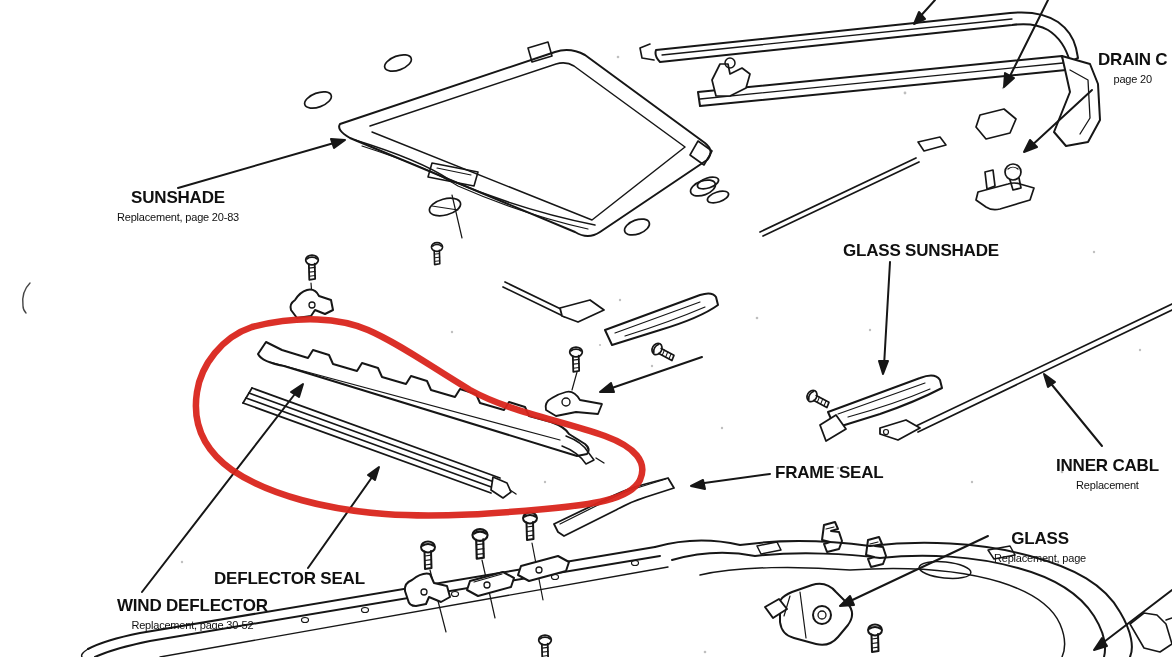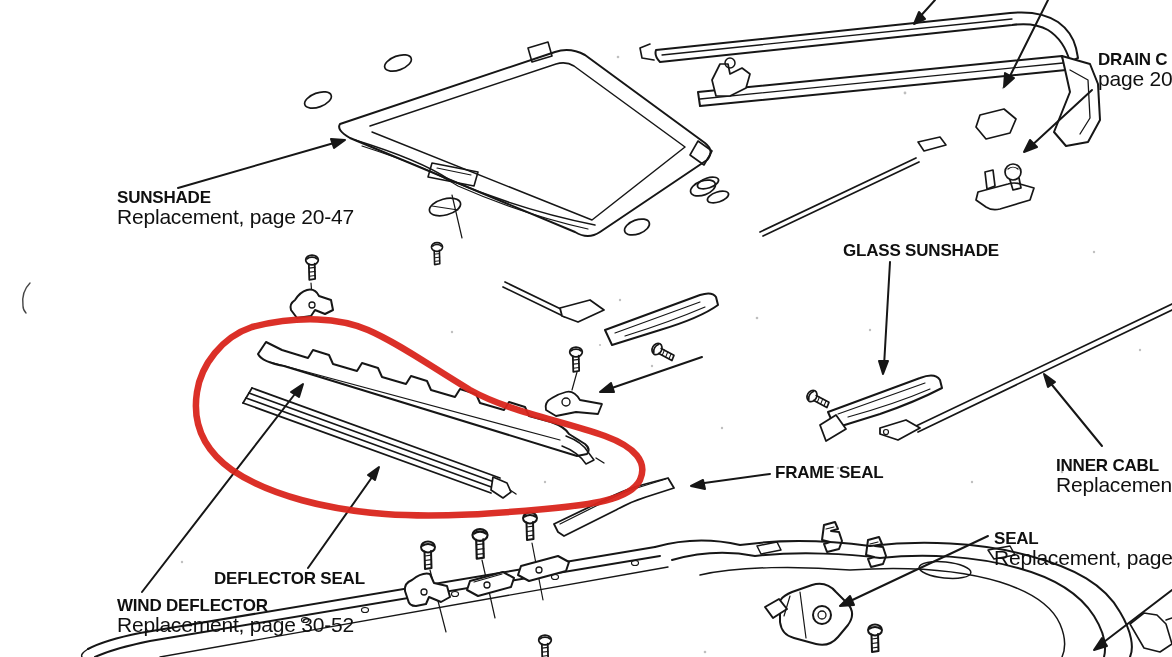--- a/index.html
+++ b/index.html
@@ -1,21 +1,21 @@
 <!DOCTYPE html>
 <html><head>
 <meta charset="utf-8">
 <style>
   html,body{margin:0;padding:0;background:#fff;}
   .stage{position:relative;width:1172px;height:657px;background:#ffffff;overflow:hidden;
          font-family:"Liberation Sans",sans-serif;color:#101010;}
   svg{position:absolute;left:0;top:0;}
-  .lbl{position:absolute;white-space:nowrap;}
+  .lbl{position:absolute;white-space:nowrap;text-align:center;}
   .lbl .t{display:block;font-weight:bold;font-size:17px;line-height:19px;letter-spacing:-0.2px;}
-  .lbl .s{display:block;font-size:21px;line-height:20px;letter-spacing:-0.2px;}
+  .lbl .s{display:block;font-size:11px;line-height:20px;letter-spacing:-0.2px;}
 </style>
 </head>
 <body>
 
 <div class="stage">
 
 <svg width="1172" height="657" viewBox="0 0 1172 657">
   <defs>
     <g id="screw-shape">
       <ellipse cx="0" cy="0" rx="7" ry="5.5"></ellipse>
@@ -251,44 +251,44 @@
             <polygon points="1094,650 1102,638 1107,646" fill="#161616"></polygon>
           </g>
     </g>
   </g>
 
   <path d="M252,327 C300,315 340,318 368,330 C400,344 430,366 470,390 C510,412 560,420 605,436 C635,447 648,462 640,480 C630,500 590,505 545,509 C500,513 440,518 385,514 C330,510 270,496 232,470 C204,450 192,424 197,392 C201,365 222,337 252,327 Z" fill="none" stroke="#d9251c" stroke-width="6.5" stroke-linejoin="round" stroke-linecap="round" opacity="0.95"></path>
 </svg>
 
   <div class="lbl" style="left:117px;top:188px">
     <span class="t">SUNSHADE</span>
-    <span class="s">Replacement, page 20-47</span>
+    <span class="s">Replacement, page 20-83</span>
   </div>
 
   <div class="lbl" style="left:1098px;top:50px">
     <span class="t">DRAIN C</span>
     <span class="s">page 20</span>
   </div>
 
   <div class="lbl" style="left:843px;top:241px">
     <span class="t">GLASS SUNSHADE</span>
   </div>
 
 
   <div class="lbl" style="left:775px;top:463px">
     <span class="t">FRAME SEAL</span>
   </div>
 
   <div class="lbl" style="left:1056px;top:456px">
     <span class="t">INNER CABL</span>
-    <span class="s">Replacemen</span>
+    <span class="s">Replacement</span>
   </div>
 
   <div class="lbl" style="left:994px;top:529px">
-    <span class="t">SEAL</span>
+    <span class="t">GLASS</span>
     <span class="s">Replacement, page</span>
   </div>
 
   <div class="lbl" style="left:214px;top:569px">
     <span class="t">DEFLECTOR SEAL</span>
   </div>
 
   <div class="lbl" style="left:117px;top:596px">
     <span class="t">WIND DEFLECTOR</span>
     <span class="s">Replacement, page 30-52</span>

